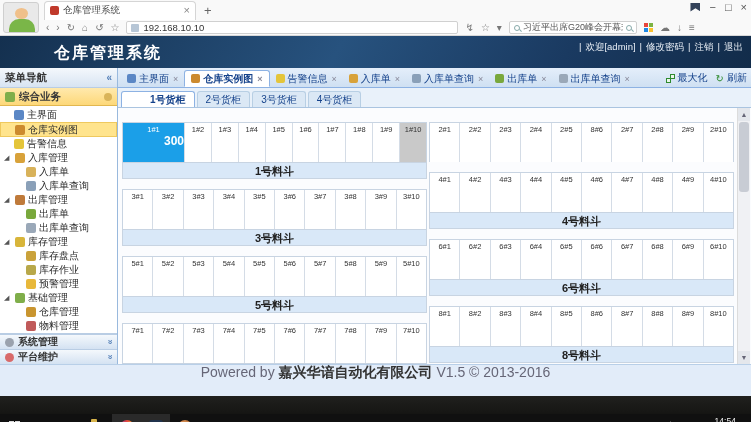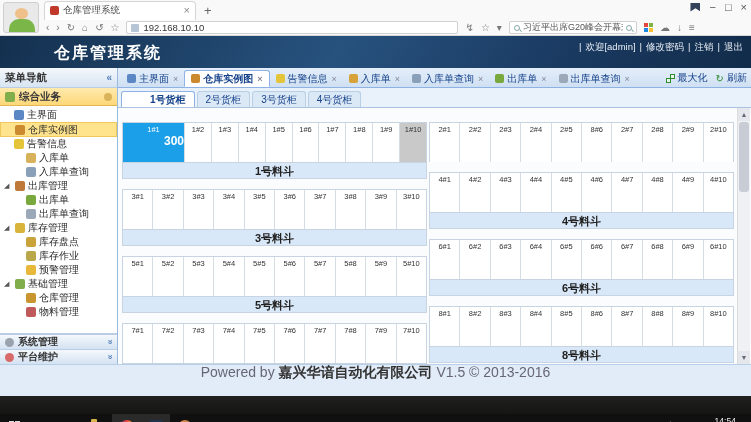--- a/index.html
+++ b/index.html
@@ -212,20 +212,25 @@
             <span>主界面</span>
           </div>
           <div class="mrow item sel">
             <span class="mi" style="background:#cc8a2e"></span>
             <span>仓库实例图</span>
           </div>
           <div class="mrow item">
             <span class="mi" style="background:#e4c53a"></span>
             <span>告警信息</span>
           </div>
+          <div class="mrow group">
+            <span class="elbow">◢</span>
+            <span class="mi" style="background:#d8a23a"></span>
+            <span>入库管理</span>
+          </div>
           <div class="mrow sub">
             <span class="mi" style="background:#d8b25a"></span>
             <span>入库单</span>
           </div>
           <div class="mrow sub">
             <span class="mi" style="background:#8aa0b8"></span>
             <span>入库单查询</span>
           </div>
           <div class="mrow group">
             <span class="elbow">◢</span>

